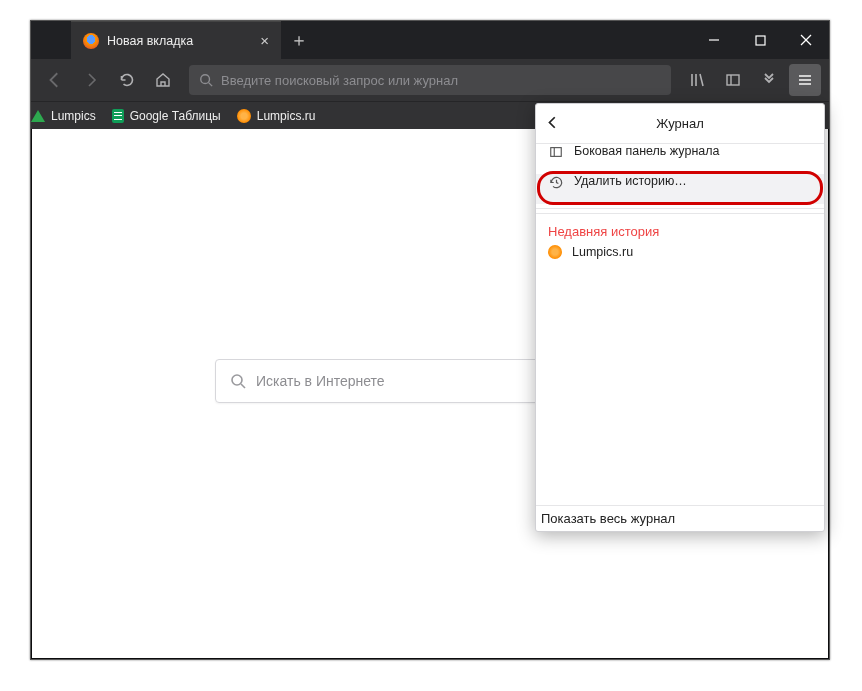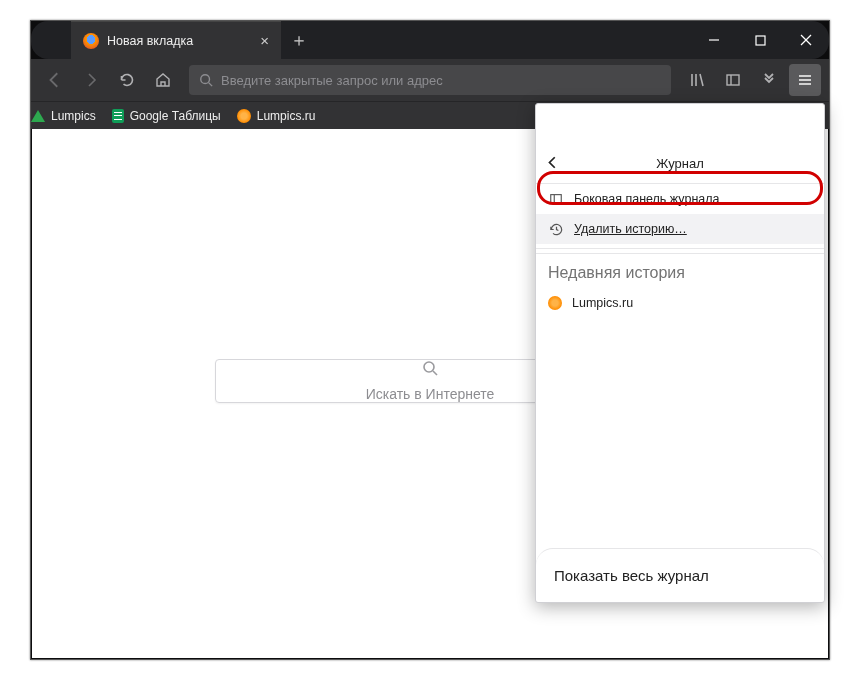--- a/index.html
+++ b/index.html
@@ -1,19 +1,19 @@
 <!DOCTYPE html>
 <html><head>
 <meta charset="utf-8">
 <style>
   * { box-sizing: border-box; margin: 0; padding: 0; font-family: "Segoe UI", Arial, sans-serif; }
   body { background: #fff; width: 862px; height: 691px; overflow: hidden; position: relative; }
   .window { position: absolute; top: 20px; left: 30px; width: 800px; height: 640px; background: #0c0c0d; border: 1px solid #555; box-shadow: 0 0 2px #888; }
   
-  .titlebar { height: 38px; background: #202124; display: flex; align-items: stretch; border-radius: 17px; }
+  .titlebar { height: 38px; background: #202124; display: flex; align-items: stretch; }
   .tab { display: flex; align-items: center; background: #323234; margin-left: 40px; padding: 0 12px; width: 210px; color: #eee; font-size: 12.5px; border-top: 1px solid #444; }
   .tab .ff-icon { width: 16px; height: 16px; margin-right: 8px; border-radius: 50%; background: radial-gradient(circle at 50% 40%, #5a9cff 35%, #ff9400 36%, #e25822 80%); }
   .tab .tab-title { flex: 1; }
   .tab .close-x { color: #ccc; font-size: 15px; line-height: 1; }
   .new-tab { display: flex; align-items: center; justify-content: center; width: 36px; color: #ccc; font-size: 18px; }
   .win-controls { margin-left: auto; display: flex; }
   .win-btn { width: 46px; display: flex; align-items: center; justify-content: center; color: #fff; }
   .win-btn svg { stroke: #fff; fill: none; }
   
   .navbar { height: 42px; background: #323234; display: flex; align-items: center; padding: 0 8px; gap: 4px; }
@@ -29,31 +29,31 @@
   .bm-icon { width: 14px; height: 14px; }
   .drive-tri { width: 0; height: 0; border-left: 7px solid transparent; border-right: 7px solid transparent; border-bottom: 12px solid #2da94f; position: relative; }
   .sheet-sq { width: 12px; height: 14px; background: #0f9d58; border-radius: 2px; position: relative; }
   .sheet-sq::after { content:""; position:absolute; top:3px; left:2px; right:2px; bottom:3px; background:
     linear-gradient(#fff,#fff) 0 0/100% 1px no-repeat,
     linear-gradient(#fff,#fff) 0 50%/100% 1px no-repeat,
     linear-gradient(#fff,#fff) 0 100%/100% 1px no-repeat; }
   .orange-circ { width: 14px; height: 14px; border-radius: 50%; background: radial-gradient(circle, #ffb347 30%, #ff8c00 70%); }
   
   .content { position: absolute; top: 108px; left: 1px; right: 1px; bottom: 1px; background: #fff; }
-  .search-big { position: absolute; top: 230px; left: 50%; transform: translateX(-50%); width: 430px; height: 44px; border: 1px solid #d7d7db; border-radius: 4px; display: flex; align-items: center; padding: 0 14px; color: #8d8d91; font-size: 14px; gap: 10px; box-shadow: 0 1px 2px rgba(0,0,0,0.05); flex-direction: column; }
+  .search-big { position: absolute; top: 230px; left: 50%; transform: translateX(-50%); width: 430px; height: 44px; border: 1px solid #d7d7db; border-radius: 4px; display: flex; align-items: center; padding: 0 14px; color: #8d8d91; font-size: 14px; gap: 10px; box-shadow: 0 1px 2px rgba(0,0,0,0.05); }
   
   .panel { position: absolute; top: 82px; right: 4px; width: 290px; background: #fff; border-radius: 3px; box-shadow: 0 4px 18px rgba(0,0,0,0.3); border: 1px solid #d0d0d4; }
-  .panel-header { height: 40px; display: flex; align-items: center; justify-content: center; position: relative; border-bottom: 1px solid #e6e6e8; font-size: 13px; color: #222; margin-top: 40px; }
+  .panel-header { height: 40px; display: flex; align-items: center; justify-content: center; position: relative; border-bottom: 1px solid #e6e6e8; font-size: 13px; color: #222; }
   .panel-back { position: absolute; left: 10px; top: 50%; transform: translateY(-50%); }
-  .panel-item { height: 30px; display: flex; align-items: center; padding: 0 12px; font-size: 12.5px; color: #222; gap: 10px; position: relative; }
-  .panel-item.hover { background: #f2f2f4; text-decoration: underline; }
+  .panel-item { height: 30px; display: flex; align-items: flex-start; padding: 0 12px; font-size: 12.5px; color: #222; gap: 10px; position: relative; }
+  .panel-item.hover { background: #f2f2f4; }
   .panel-item .chev { position: absolute; right: 12px; color: #888; }
   .panel-sep { height: 1px; background: #e6e6e8; margin: 4px 0; }
-  .panel-section-title { padding: 6px 12px; font-size: 16px; color: #737373; }
-  .panel-footer { border-top: 1px solid #e6e6e8; padding: 18px; font-size: 15px; color: #222; border-radius: 17px; }
+  .panel-section-title { padding: 6px 12px; font-size: 13px; color: #ef4444; }
+  .panel-footer { border-top: 1px solid #e6e6e8; padding: 5px; font-size: 13px; color: #222; }
   .highlight-ring { position: absolute; border: 3px solid #d10000; border-radius: 16px; pointer-events: none; }
   .pi-icon { width: 16px; height: 16px; display:flex; align-items:center; justify-content:center; color:#555; }
   .small-orange { width:14px; height:14px; border-radius:50%; background: radial-gradient(circle, #ffb347 30%, #ff8c00 70%); }
 </style>
 </head>
 <body>
 
 <div class="window">
 
   <div class="titlebar">
@@ -102,21 +102,21 @@
     <div class="nav-icon-btn">
       <svg width="16" height="16" viewBox="0 0 16 16" fill="none" stroke="currentColor" stroke-width="1.4">
           <path d="M2 7l6-5 6 5v7H2z M6 14v-4h4v4"></path>
         </svg>
     </div>
     <div class="urlbar">
       <svg width="14" height="14" viewBox="0 0 16 16" fill="none" stroke="currentColor" stroke-width="1.6">
           <circle cx="7" cy="7" r="5"></circle>
           <line x1="11" y1="11" x2="15" y2="15"></line>
         </svg>
-      <span>Введите закрытые запрос или адрес</span>
+      <span>Введите поисковый запрос или журнал</span>
     </div>
     <div class="nav-icon-btn">
       <svg width="16" height="16" viewBox="0 0 16 16" fill="none" stroke="currentColor" stroke-width="1.6">
           <line x1="3" y1="2" x2="3" y2="14"></line>
           <line x1="7" y1="2" x2="7" y2="14"></line>
           <line x1="11" y1="2" x2="14" y2="14"></line>
         </svg>
     </div>
     <div class="nav-icon-btn">
       <svg width="16" height="16" viewBox="0 0 16 16" fill="none" stroke="currentColor" stroke-width="1.4">

